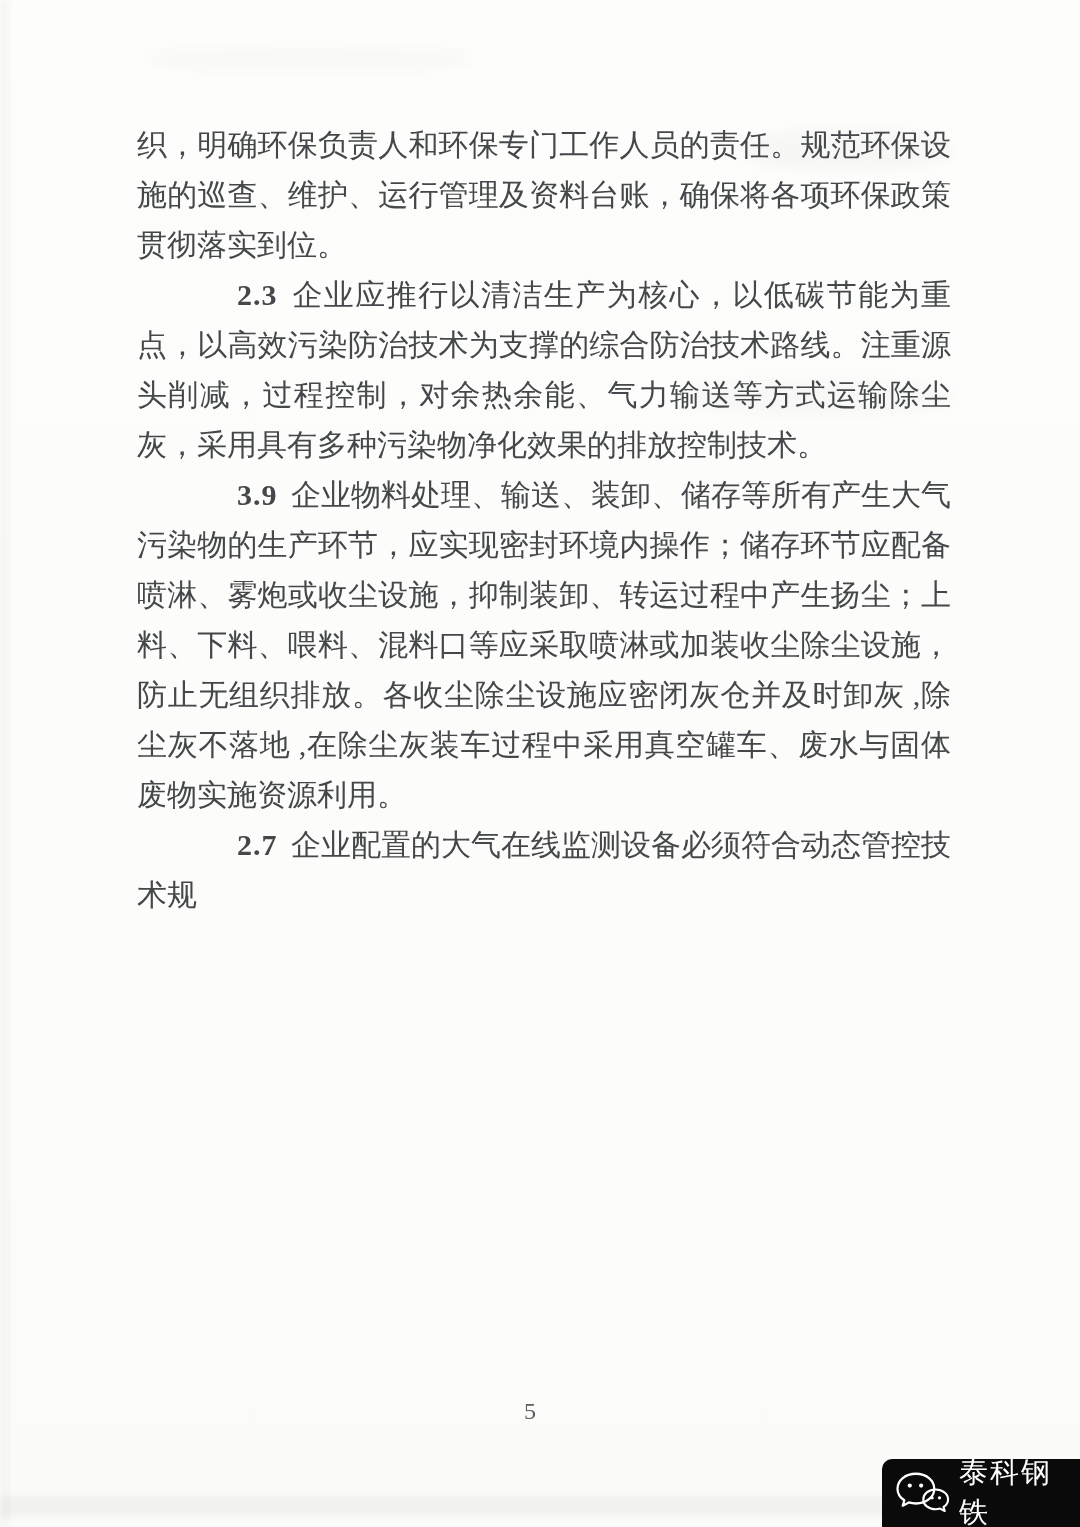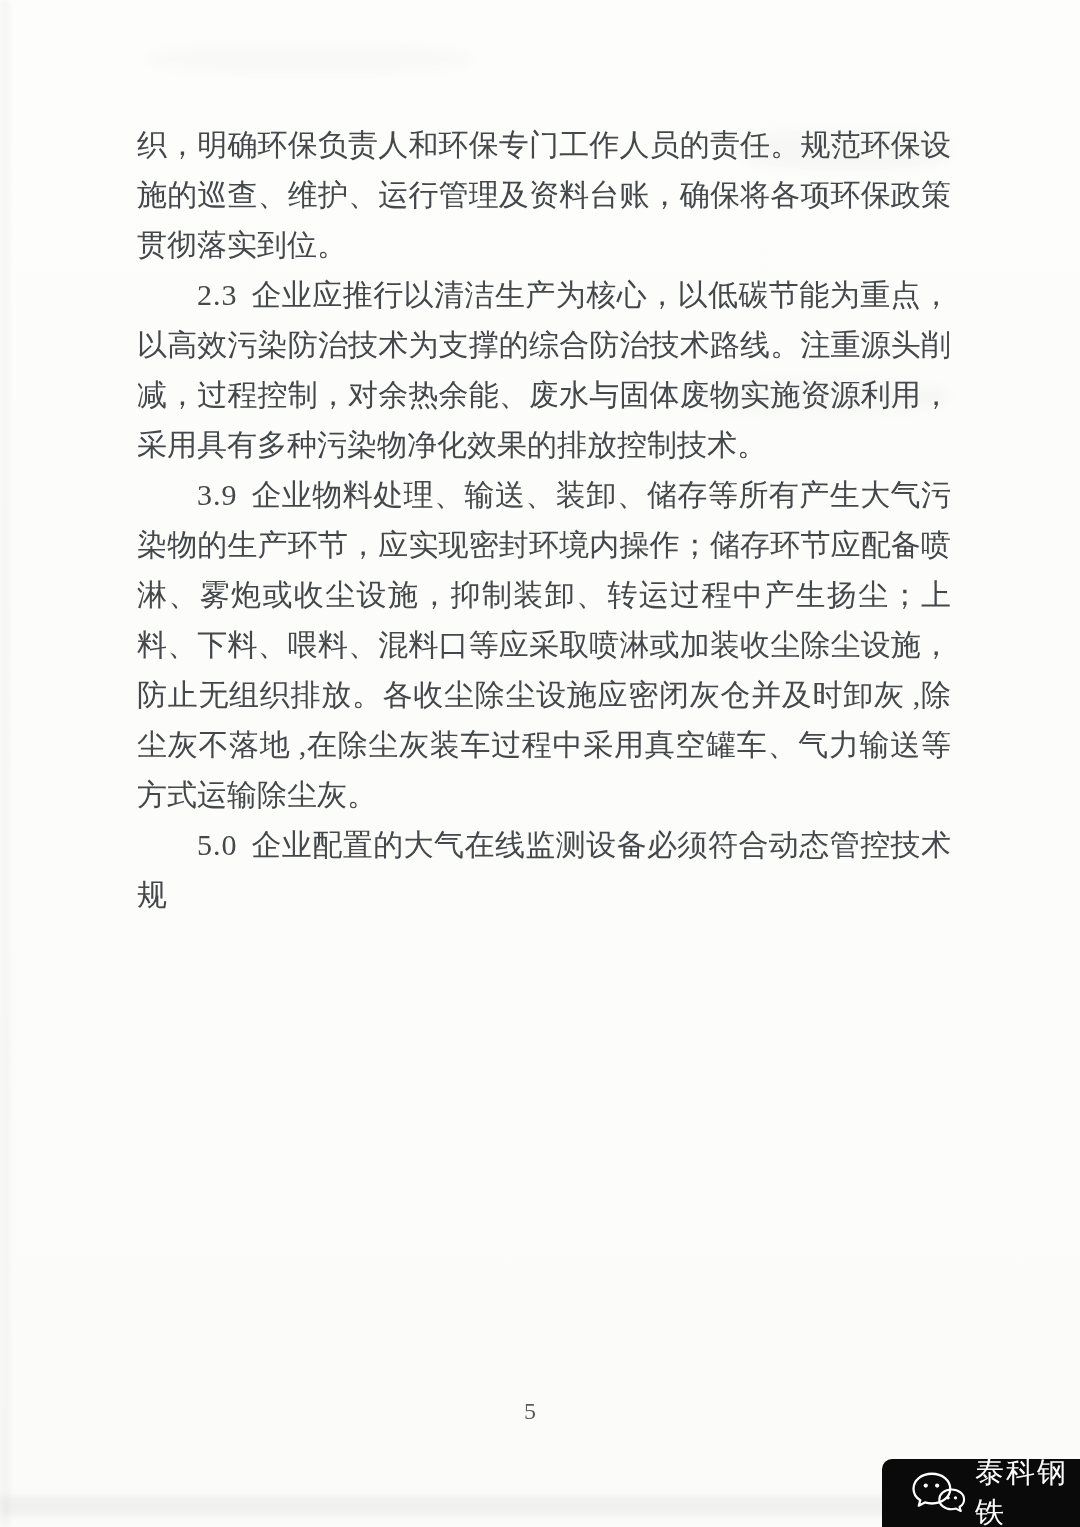--- a/index.html
+++ b/index.html
@@ -19,42 +19,43 @@
     left: 137px; top: 120px;
     width: 814px;
     color: #45484b;
     font-size: 30px;
     line-height: 50px;
     text-align: justify;
   }
   .para { margin: 0; }
   .para.indented { text-indent: 2em; }
   .secnum {
-    font-weight: normal;
+    font-weight: bold;
     letter-spacing: 1px;
     margin-right: 0.45em;
+    margin-left: 40px;
   }
   .secnum:empty { display: none; margin: 0; }
   .page-number {
     position: absolute;
     top: 1398px; left: 0; width: 1060px;
     text-align: center;
     font-size: 24px;
     color: #5a5d60;
   }
   .wechat-badge {
     position: absolute;
     right: 0; bottom: 0;
     width: 198px; height: 68px;
     background: #0a0a0a;
     border-top-left-radius: 10px;
     display: flex;
     align-items: center;
     gap: 9px;
-    padding-left: 28px;
+    padding-left: 12px;
     box-sizing: border-box;
   }
   .wechat-badge .label {
     color: #ffffff;
     font-size: 29px;
     letter-spacing: 2px;
     font-family: "Liberation Sans", "DejaVu Sans", sans-serif;
   }
   .wechat-icon { width: 56px; height: 44px; flex: 0 0 auto; }
   
@@ -82,31 +83,31 @@
   <div class="smudge s4"></div>
   <div class="smudge s5"></div>
 
   <div class="text-column">
 
     <p class="para">
       <span>织，明确环保负责人和环保专门工作人员的责任。规范环保设施的巡查、维护、运行管理及资料台账，确保将各项环保政策贯彻落实到位。</span>
     </p>
 
     <p class="para indented">
-      <b class="secnum">2.3</b><span>企业应推行以清洁生产为核心，以低碳节能为重点，以高效污染防治技术为支撑的综合防治技术路线。注重源头削减，过程控制，对余热余能、废水与固体废物实施资源利用，采用具有多种污染物净化效果的排放控制技术。</span>
+      <b class="secnum">2.3</b><span>企业应推行以清洁生产为核心，以低碳节能为重点，以高效污染防治技术为支撑的综合防治技术路线。注重源头削减，过程控制，对余热余能、气力输送等方式运输除尘灰，采用具有多种污染物净化效果的排放控制技术。</span>
     </p>
 
 
     <p class="para indented">
-      <b class="secnum">3.9</b><span>企业物料处理、输送、装卸、储存等所有产生大气污染物的生产环节，应实现密封环境内操作；储存环节应配备喷淋、雾炮或收尘设施，抑制装卸、转运过程中产生扬尘；上料、下料、喂料、混料口等应采取喷淋或加装收尘除尘设施，防止无组织排放。各收尘除尘设施应密闭灰仓并及时卸灰 ,除尘灰不落地 ,在除尘灰装车过程中采用真空罐车、气力输送等方式运输除尘灰。</span>
+      <b class="secnum">3.9</b><span>企业物料处理、输送、装卸、储存等所有产生大气污染物的生产环节，应实现密封环境内操作；储存环节应配备喷淋、雾炮或收尘设施，抑制装卸、转运过程中产生扬尘；上料、下料、喂料、混料口等应采取喷淋或加装收尘除尘设施，防止无组织排放。各收尘除尘设施应密闭灰仓并及时卸灰 ,除尘灰不落地 ,在除尘灰装车过程中采用真空罐车、废水与固体废物实施资源利用。</span>
     </p>
 
 
     <p class="para indented">
-      <b class="secnum">5.0</b><span>企业配置的大气在线监测设备必须符合动态管控技术规</span>
+      <b class="secnum">2.7</b><span>企业配置的大气在线监测设备必须符合动态管控技术规</span>
     </p>
 
   </div>
 
   <div class="page-number">5</div>
 
   <div class="wechat-badge">
     <svg class="wechat-icon" viewBox="0 0 64 50" fill="none" xmlns="http://www.w3.org/2000/svg">
 
       <path d="M25 3 C13 3 4 10.5 4 20 C4 25.5 7 30.2 11.8 33.2 L10 39.5 L17 35.8 C19.5 36.6 22.2 37 25 37 C37 37 46 29.5 46 20 C46 10.5 37 3 25 3 Z" stroke="#ffffff" stroke-width="2.6" fill="none" stroke-linejoin="round"></path>

